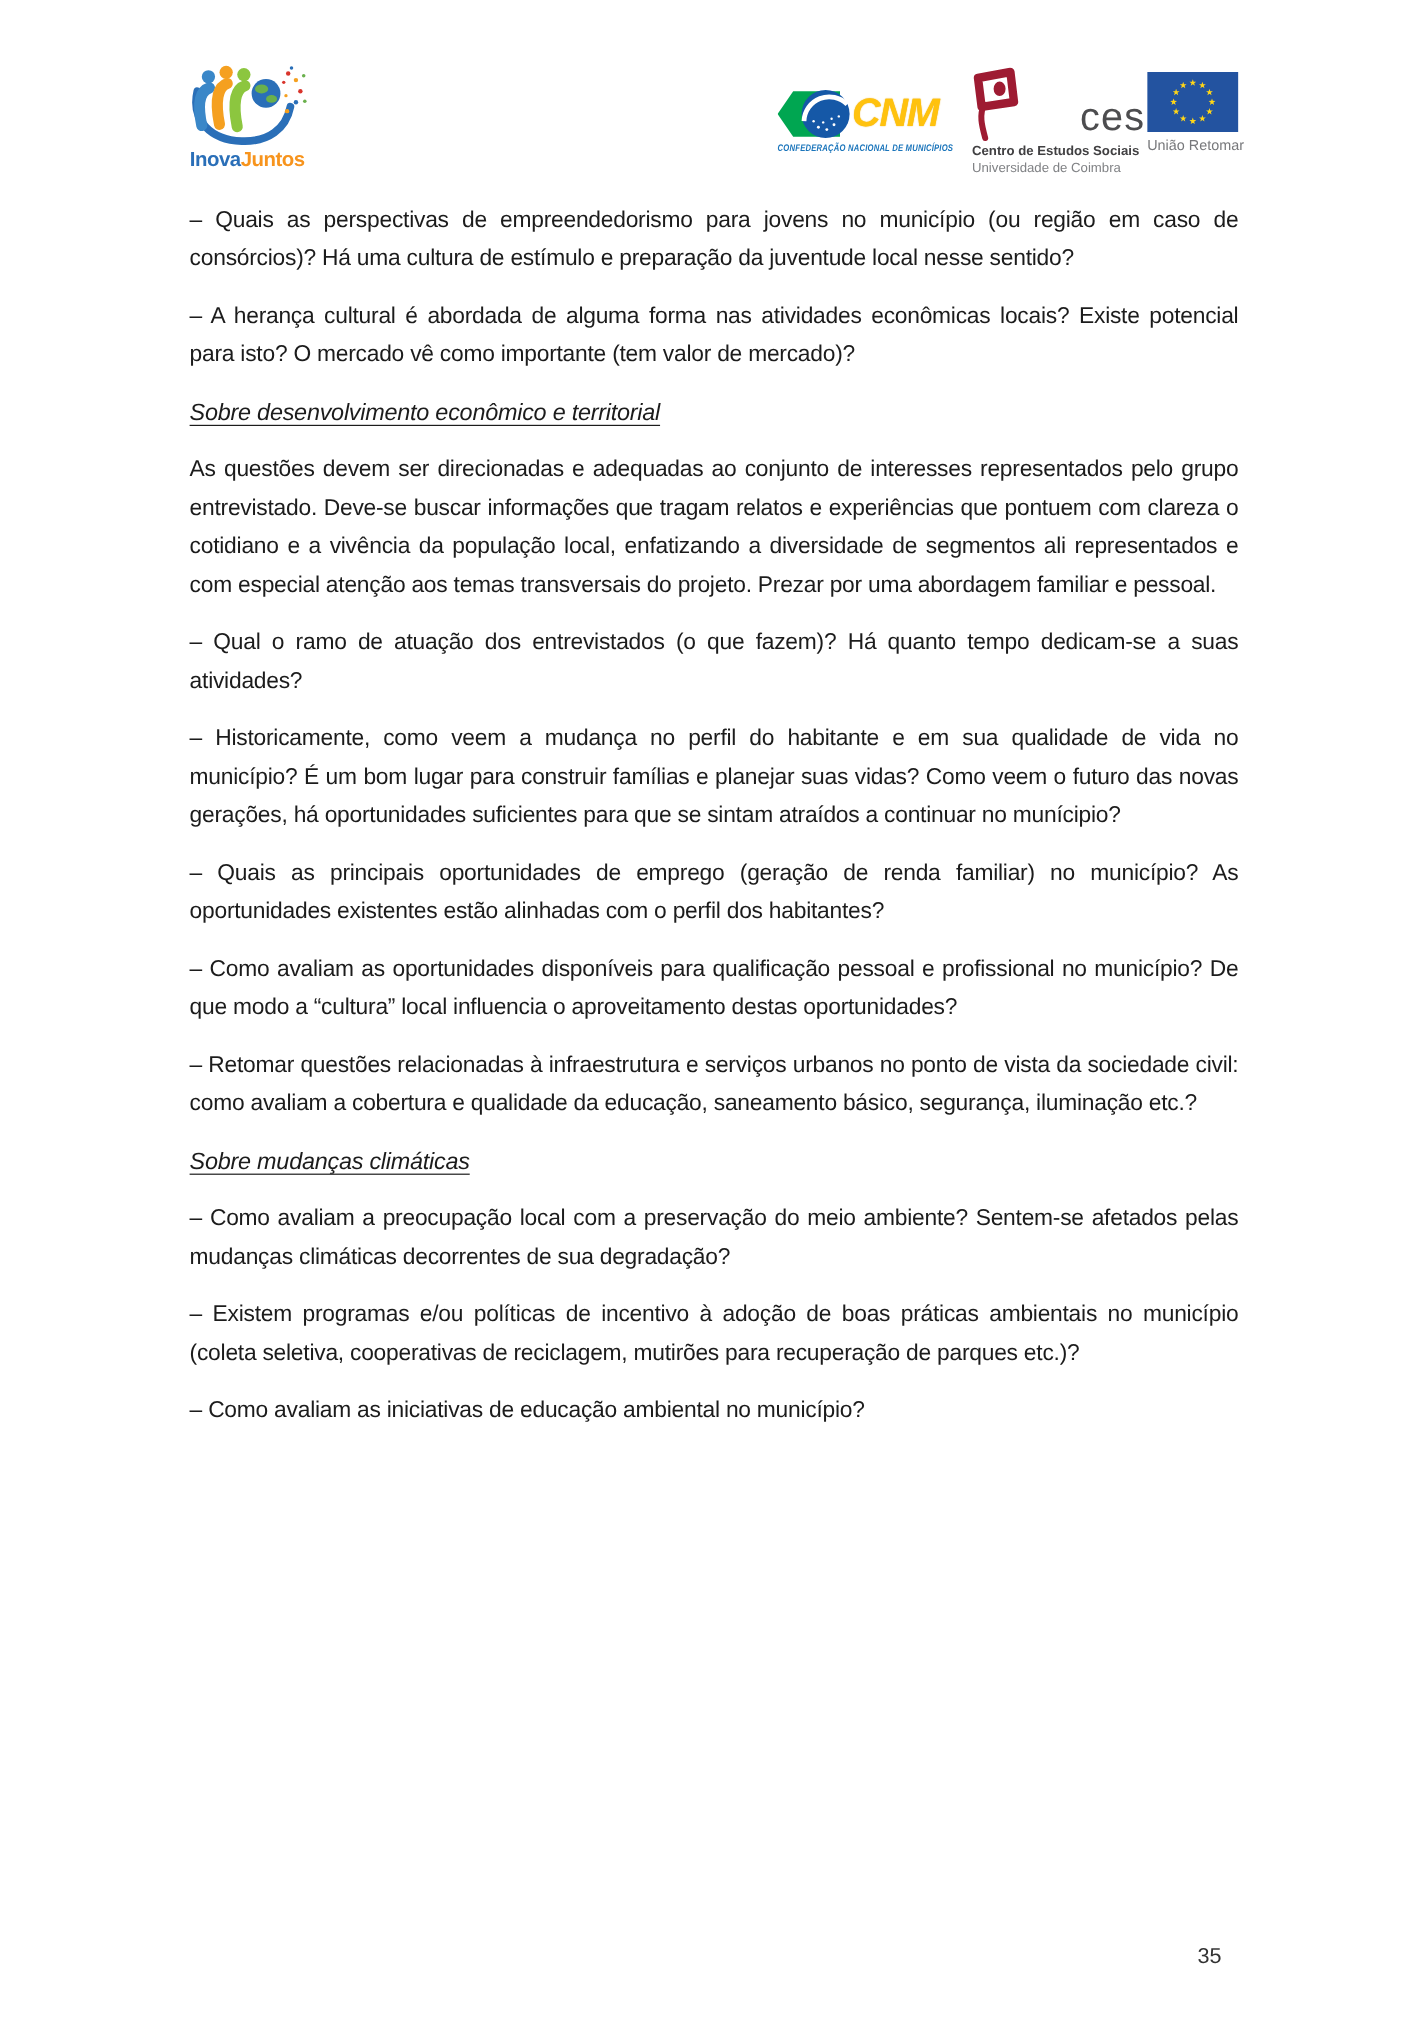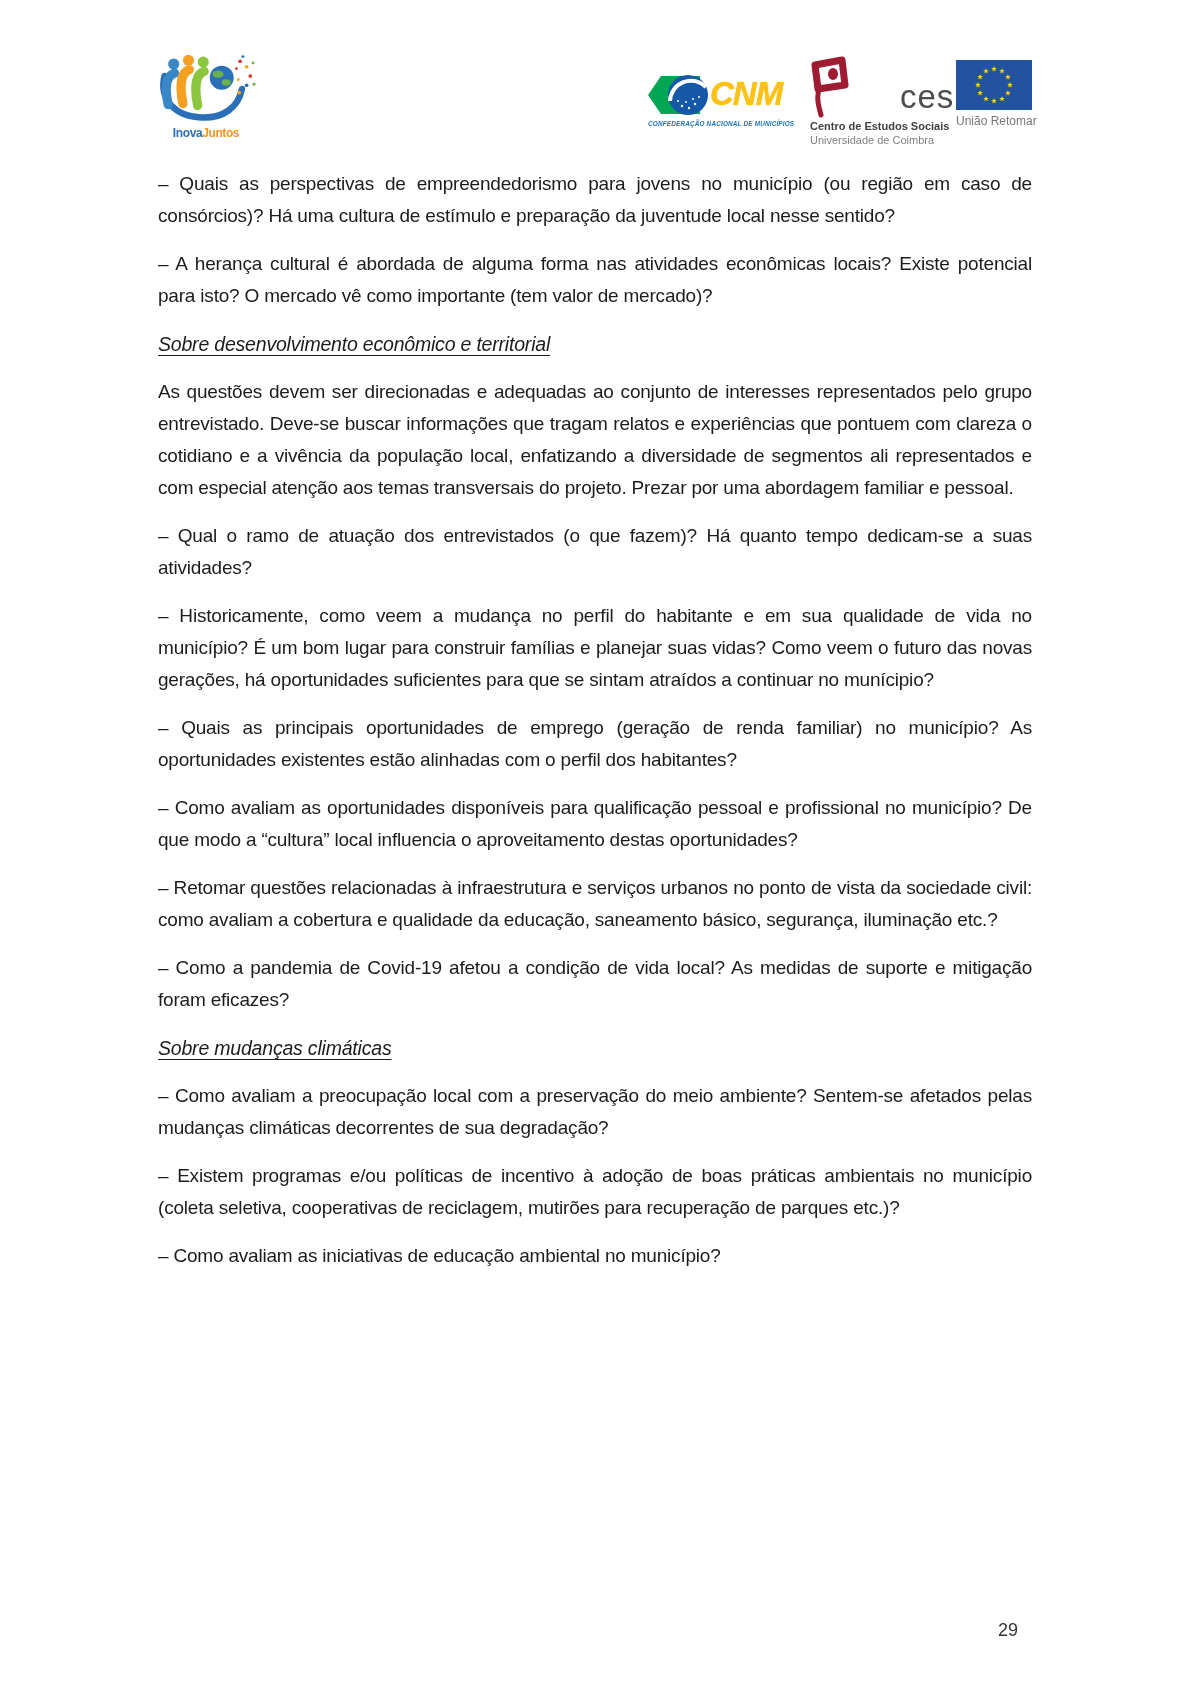--- a/index.html
+++ b/index.html
@@ -8,21 +8,21 @@
     font-family:"Liberation Sans",sans-serif;
     color:#1c1c1c;
     position:relative;
     overflow:hidden;
   }
   .page{position:relative;width:1190px;height:1683px;background:#fff;}
 
   
   .logo-inova{position:absolute;left:150px;top:52px;width:112px;text-align:center;}
   .logo-inova svg{display:block;margin:0 auto;}
-  .inova-wordmark{font-size:12px;font-weight:bold;letter-spacing:-0.4px;line-height:16px;margin-top:1px;}
+  .inova-wordmark{font-size:17px;font-weight:bold;letter-spacing:-0.4px;line-height:16px;margin-top:1px;}
   .inova-blue{color:#2a6fb8;}
   .inova-orange{color:#f7941d;}
 
   .logo-cnm{position:absolute;left:648px;top:72px;width:140px;height:70px;}
   .cnm-flag{position:absolute;left:0;top:0;}
   .cnm-acronym{
     position:absolute;left:62px;top:-2px;
     font-size:33px;font-weight:bold;font-style:italic;
     color:#ffc20e;letter-spacing:-1px;line-height:48px;
     text-shadow:0 0 1px #e8a70a;
@@ -174,25 +174,24 @@
 
     <p class="subsection-heading">Sobre desenvolvimento econômico e territorial</p>
 
     <p>As questões devem ser direcionadas e adequadas ao conjunto de interesses representados pelo grupo entrevistado. Deve-se buscar informações que tragam relatos e experiências que pontuem com clareza o cotidiano e a vivência da população local, enfatizando a diversidade de segmentos ali representados e com especial atenção aos temas transversais do projeto. Prezar por uma abordagem familiar e pessoal.</p>
 
     <p>– Qual o ramo de atuação dos entrevistados (o que fazem)? Há quanto tempo dedicam-se a suas atividades?</p>
     <p>– Historicamente, como veem a mudança no perfil do habitante e em sua qualidade de vida no município? É um bom lugar para construir famílias e planejar suas vidas? Como veem o futuro das novas gerações, há oportunidades suficientes para que se sintam atraídos a continuar no munícipio?</p>
     <p>– Quais as principais oportunidades de emprego (geração de renda familiar) no município? As oportunidades existentes estão alinhadas com o perfil dos habitantes?</p>
     <p>– Como avaliam as oportunidades disponíveis para qualificação pessoal e profissional no município? De que modo a “cultura” local influencia o aproveitamento destas oportunidades?</p>
     <p>– Retomar questões relacionadas à infraestrutura e serviços urbanos no ponto de vista da sociedade civil: como avaliam a cobertura e qualidade da educação, saneamento básico, segurança, iluminação etc.?</p>
-    <p>– Como a pandemia de Covid-19 afetou a condição de vida local? As medidas de suporte e mitigação foram eficazes?</p>
 
     <p class="subsection-heading">Sobre mudanças climáticas</p>
 
     <p>– Como avaliam a preocupação local com a preservação do meio ambiente? Sentem-se afetados pelas mudanças climáticas decorrentes de sua degradação?</p>
     <p>– Existem programas e/ou políticas de incentivo à adoção de boas práticas ambientais no município (coleta seletiva, cooperativas de reciclagem, mutirões para recuperação de parques etc.)?</p>
     <p>– Como avaliam as iniciativas de educação ambiental no município?</p>
 
   </main>
 
-  <span class="page-number">29</span>
+  <span class="page-number">35</span>
 
 </div>
 
 </body></html>

